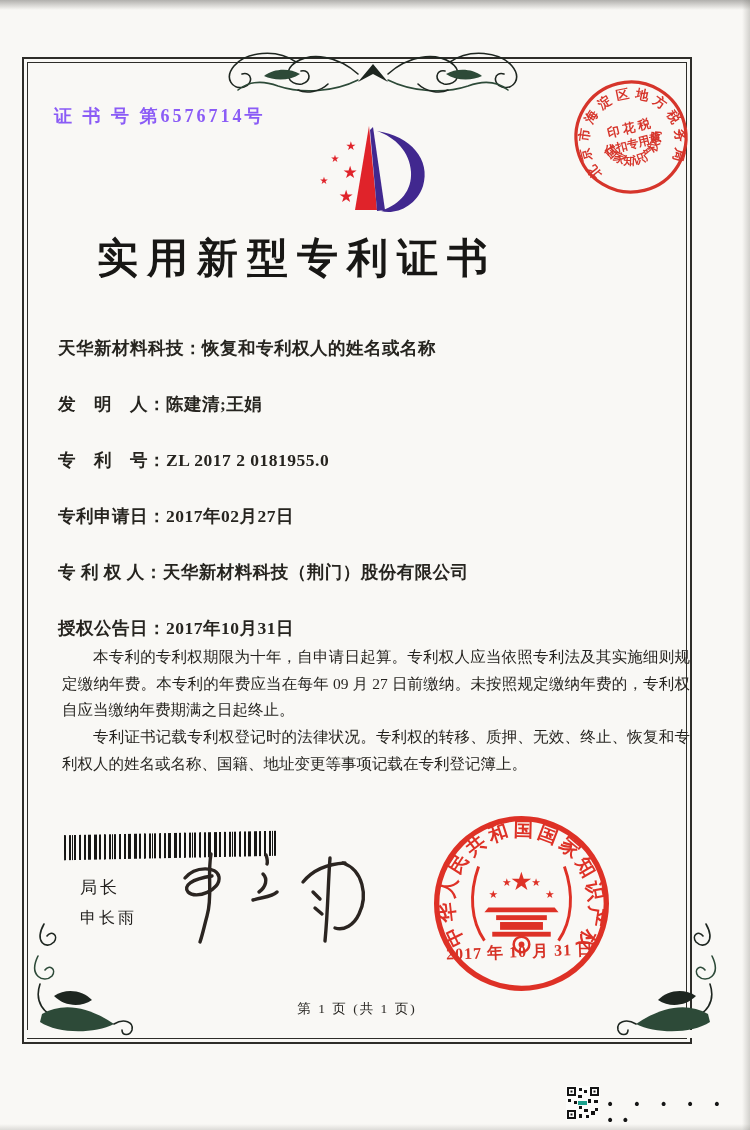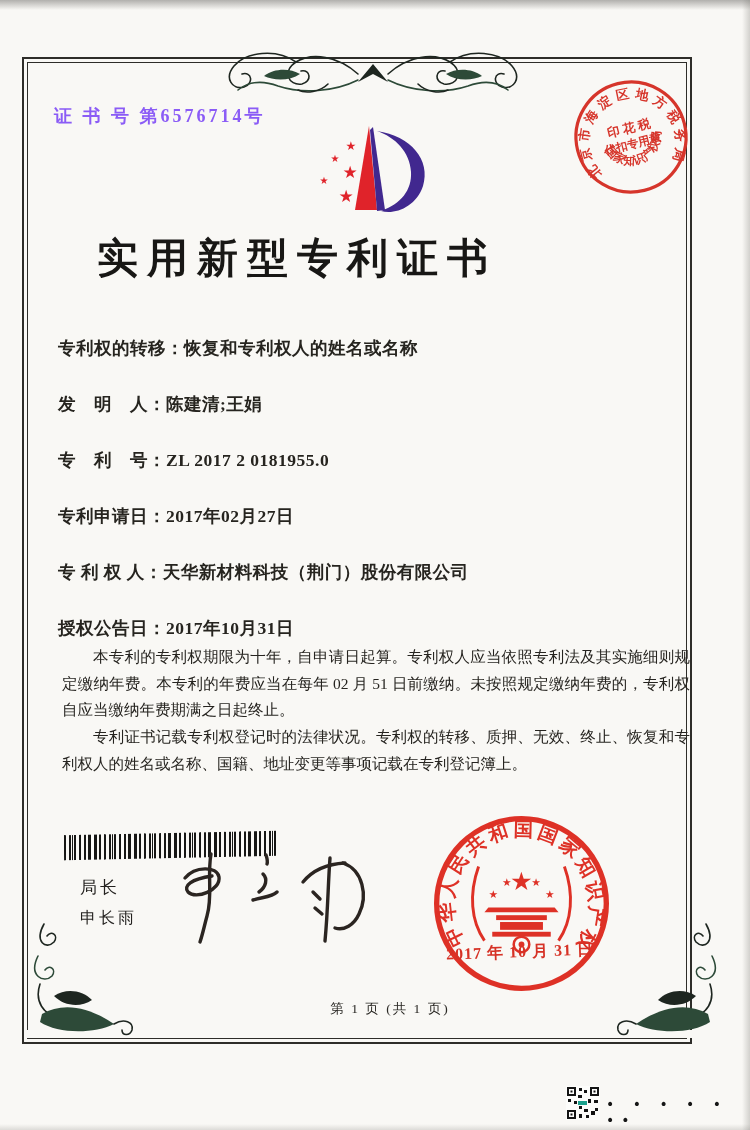--- a/index.html
+++ b/index.html
@@ -35,21 +35,21 @@
              repeating-linear-gradient(90deg,#161614 0 1px,rgba(0,0,0,0) 1px 8px),
              repeating-linear-gradient(90deg,rgba(0,0,0,0) 0 27px,#fdfdfb 27px 30px);}
   
   .signer-title{left:80px;top:876px;font-size:17px;letter-spacing:3px;
                 font-family:"Liberation Sans","DejaVu Sans",sans-serif;color:#242220;}
   .signer-name{left:80px;top:908px;font-size:16px;letter-spacing:3px;
                font-family:"Liberation Sans","DejaVu Sans",sans-serif;color:#242220;}
   .issue-date{left:446px;top:942px;font-size:16px;font-weight:bold;letter-spacing:1px;
               color:#d63226;transform:rotate(-2deg);}
   .page-footer{left:0;top:1000px;width:714px;text-align:center;font-size:13.5px;
-               letter-spacing:2px;color:#2a2824;padding-left:33px;}
+               letter-spacing:2px;color:#2a2824;}
   
   .dots{left:606px;top:1096px;font-size:14px;letter-spacing:7px;color:#161616;
         font-family:"DejaVu Sans",sans-serif;}
 </style>
 </head>
 <body>
 
 <div class="abs scan-top"></div>
 <div class="abs scan-right"></div>
 <div class="abs scan-bottom"></div>
@@ -134,40 +134,40 @@
     <text x="53" y="84" text-anchor="middle" font-size="17" fill="#e0232a" font-family="'DejaVu Sans',sans-serif">★</text>
   </g>
   <polygon points="76,8 84,92 62,92" fill="#e0232a"></polygon>
   <polygon points="80,9 92,92 84,93 77,12" fill="#41288f"></polygon>
   <path d="M84,13 C118,18 138,42 130,68 C123,89 102,97 88,93 C108,86 119,72 118,54 C117,34 102,19 84,13 Z" fill="#41288f"></path>
 </svg>
 
 <div class="abs title">实用新型专利证书</div>
 
 <div class="abs field" style="top:336px;">
-  <span class="lbl">专利权的转移：</span><span>恢复和专利权人的姓名或名称</span>
+  <span class="lbl">天华新材料科技：</span><span>恢复和专利权人的姓名或名称</span>
 </div>
 <div class="abs field" style="top:392px;">
   <span class="lbl">发　明　人：</span><span>陈建清;王娟</span>
 </div>
 <div class="abs field" style="top:448px;">
   <span class="lbl">专　利　号：</span><span>ZL 2017 2 0181955.0</span>
 </div>
 <div class="abs field" style="top:504px;">
   <span class="lbl">专利申请日：</span><span>2017年02月27日</span>
 </div>
 <div class="abs field" style="top:560px;">
   <span class="lbl">专 利 权 人：</span><span>天华新材料科技（荆门）股份有限公司</span>
 </div>
 <div class="abs field" style="top:616px;">
   <span class="lbl">授权公告日：</span><span>2017年10月31日</span>
 </div>
 
 <div class="abs body-text">
-  <p>本专利的专利权期限为十年，自申请日起算。专利权人应当依照专利法及其实施细则规定缴纳年费。本专利的年费应当在每年 02 月 51 日前缴纳。未按照规定缴纳年费的，专利权自应当缴纳年费期满之日起终止。</p>
+  <p>本专利的专利权期限为十年，自申请日起算。专利权人应当依照专利法及其实施细则规定缴纳年费。本专利的年费应当在每年 09 月 27 日前缴纳。未按照规定缴纳年费的，专利权自应当缴纳年费期满之日起终止。</p>
   <p>专利证书记载专利权登记时的法律状况。专利权的转移、质押、无效、终止、恢复和专利权人的姓名或名称、国籍、地址变更等事项记载在专利登记簿上。</p>
 </div>
 
 <div class="abs barcode"></div>
 
 <div class="abs signer-title">局长</div>
 <div class="abs signer-name">申长雨</div>
 
 <svg class="abs" style="left:165px;top:848px;" width="215" height="100" viewBox="0 0 215 100">
   <g stroke="#2b2521" fill="none" stroke-width="3.4" stroke-linecap="round" stroke-linejoin="round">

